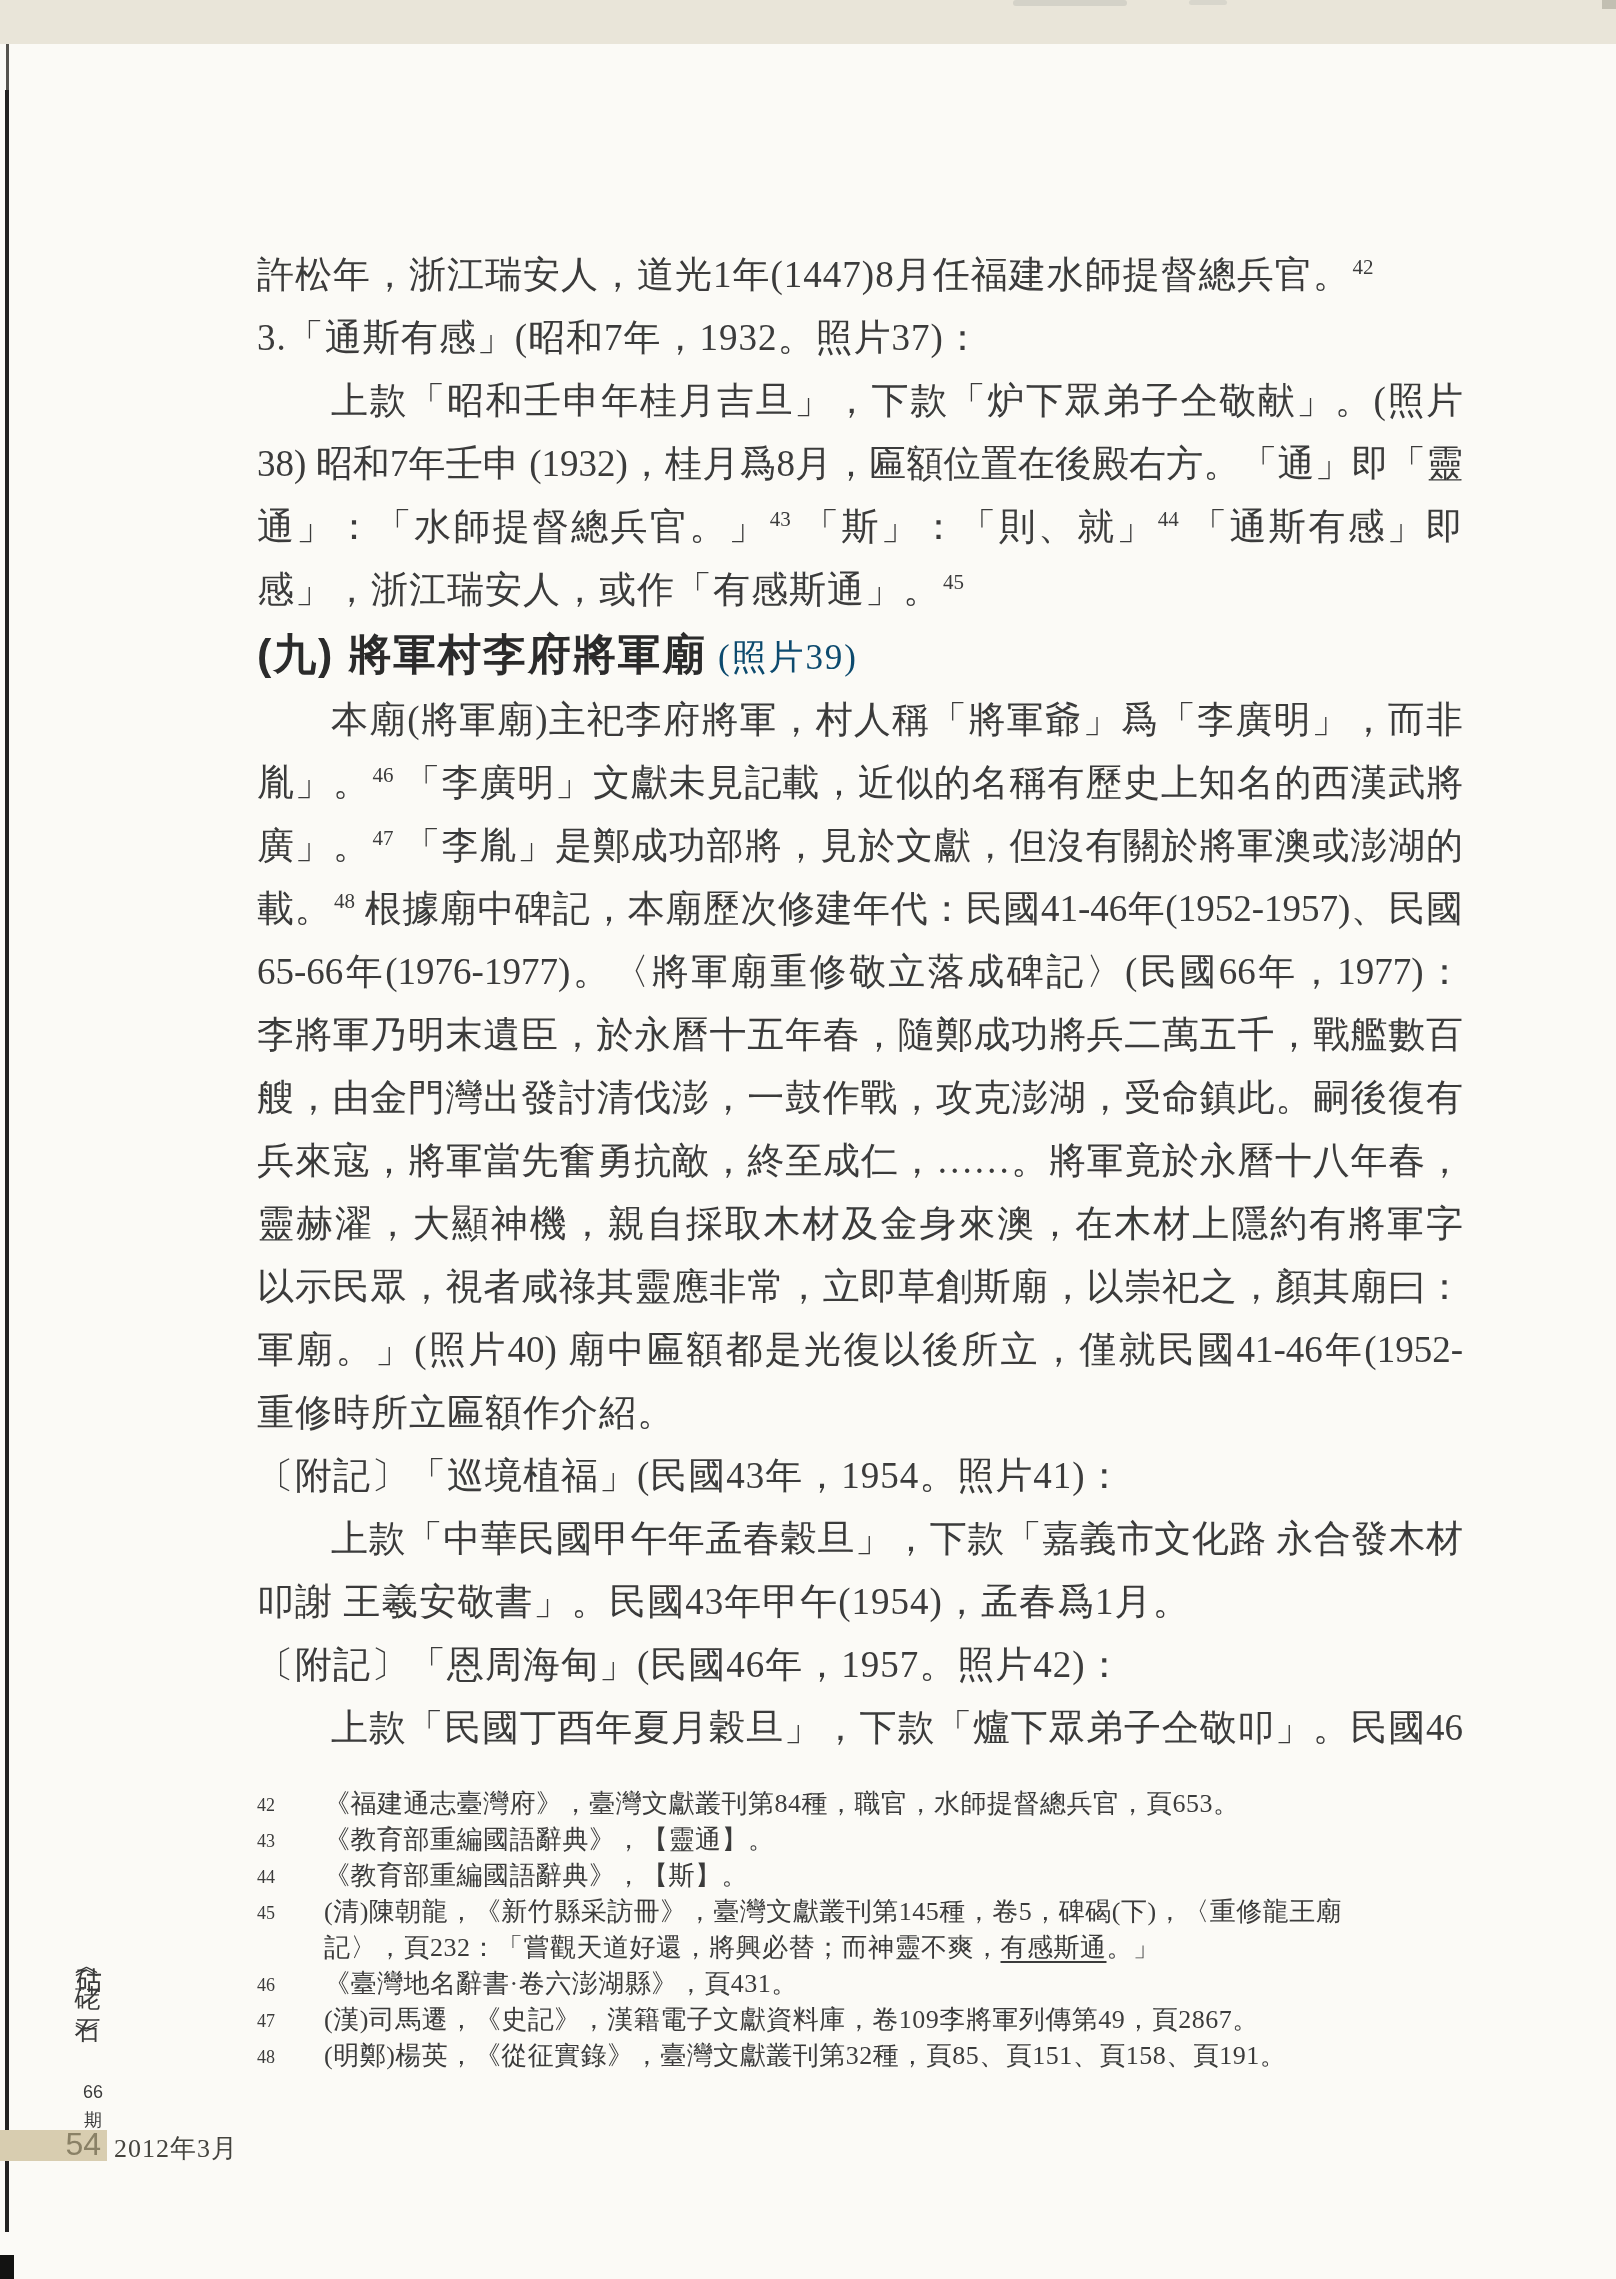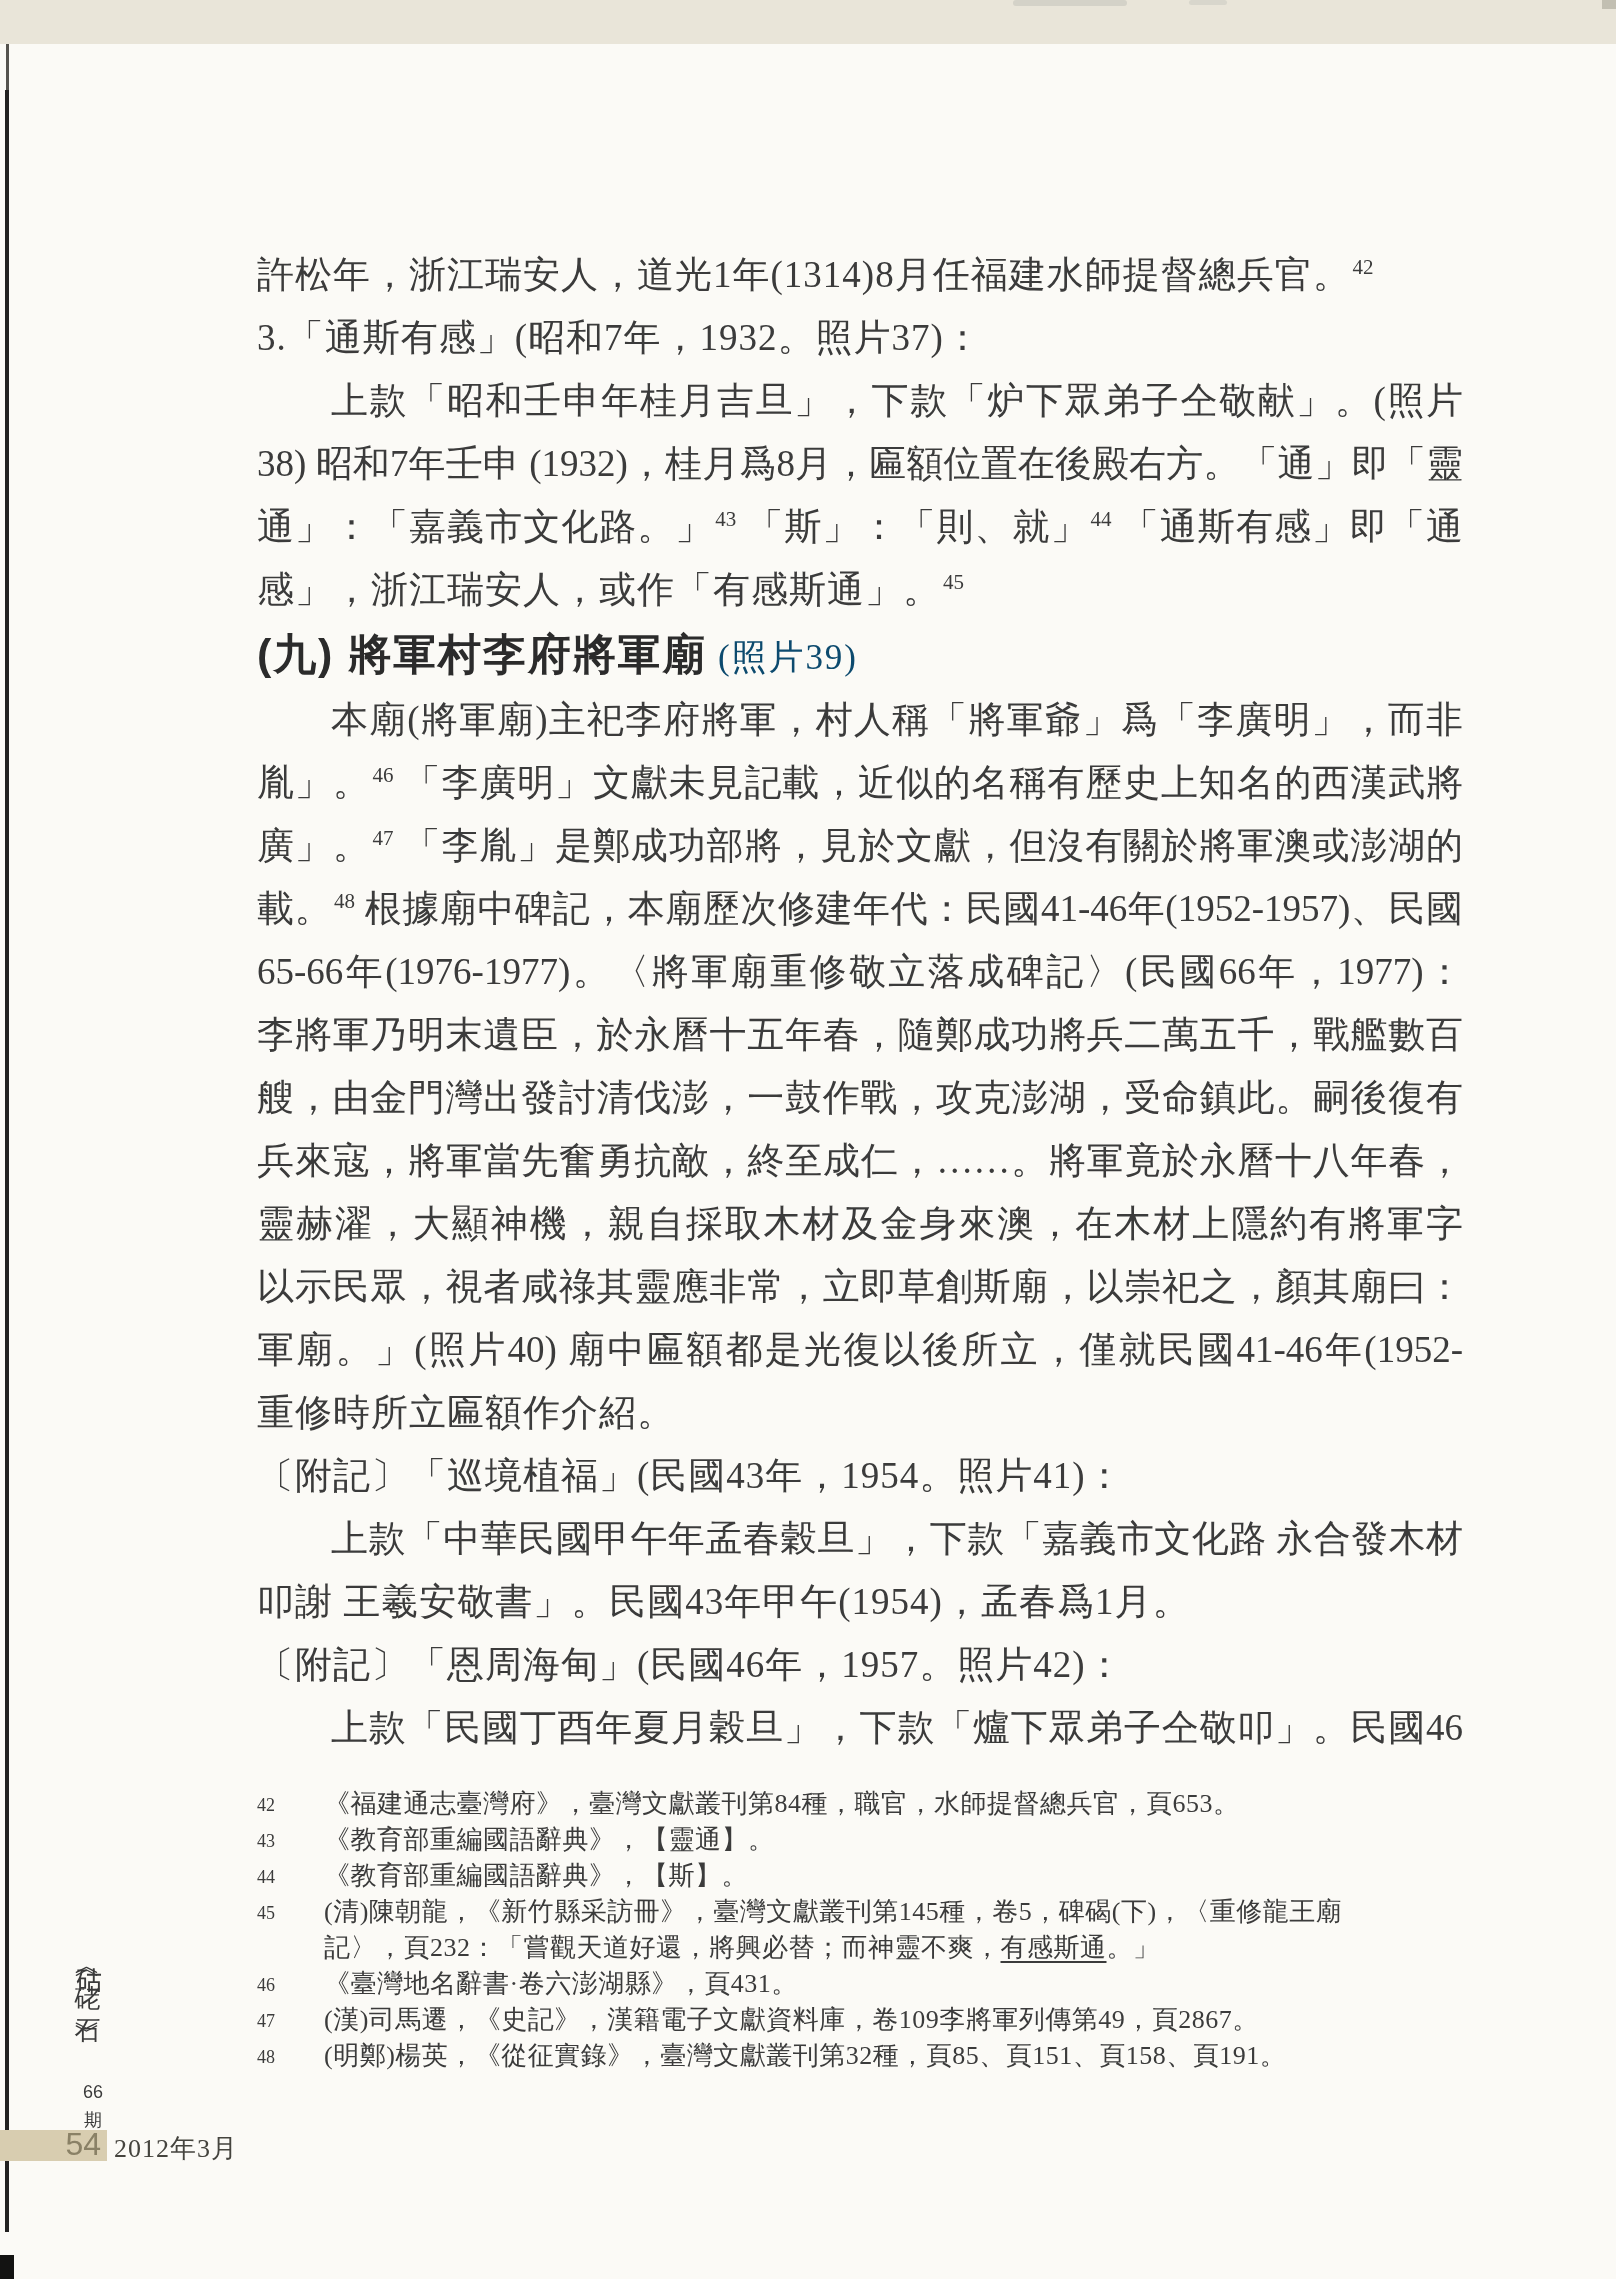--- a/index.html
+++ b/index.html
@@ -147,25 +147,25 @@
 
 <div class="top-band"></div>
 <div class="speck-a"></div>
 <div class="speck-b"></div>
 <div class="speck-c"></div>
 <div class="edge-line-top"></div>
 <div class="edge-line"></div>
 <div class="corner-blob"></div>
 
 <div class="body-text">
-    <div class="line"><span>許松年，浙江瑞安人，道光1年(1314)8月任福建水師提督總兵官。</span><sup class="ref">42</sup></div>
+    <div class="line"><span>許松年，浙江瑞安人，道光1年(1447)8月任福建水師提督總兵官。</span><sup class="ref">42</sup></div>
     <div class="line"><span>3.「通斯有感」(昭和7年，1932。照片37)：</span></div>
     <div class="line full indent"><span>上款「昭和壬申年桂月吉旦」，下款「炉下眾弟子仝敬献」。(照片</span></div>
     <div class="line full"><span>38) 昭和7年壬申 (1932)，桂月爲8月，匾額位置在後殿右方。「通」即「靈</span></div>
-    <div class="line full"><span>通」：「嘉義市文化路。」</span><sup class="ref">43</sup><span> 「斯」：「則、就」</span><sup class="ref">44</sup><span> 「通斯有感」即「通則有</span></div>
+    <div class="line full"><span>通」：「水師提督總兵官。」</span><sup class="ref">43</sup><span> 「斯」：「則、就」</span><sup class="ref">44</sup><span> 「通斯有感」即「通則有</span></div>
     <div class="line"><span>感」，浙江瑞安人，或作「有感斯通」。</span><sup class="ref">45</sup></div>
     <div class="line heading"><span>(九) 將軍村李府將軍廟</span><span class="plain"> (照片39)</span></div>
     <div class="line full indent"><span>本廟(將軍廟)主祀李府將軍，村人稱「將軍爺」爲「李廣明」，而非「李</span></div>
     <div class="line full"><span>胤」。</span><sup class="ref">46</sup><span> 「李廣明」文獻未見記載，近似的名稱有歷史上知名的西漢武將「李</span></div>
     <div class="line full"><span>廣」。</span><sup class="ref">47</sup><span> 「李胤」是鄭成功部將，見於文獻，但沒有關於將軍澳或澎湖的記</span></div>
     <div class="line full"><span>載。</span><sup class="ref">48</sup><span> 根據廟中碑記，本廟歷次修建年代：民國41-46年(1952-1957)、民國</span></div>
     <div class="line full"><span>65-66年(1976-1977)。〈將軍廟重修敬立落成碑記〉(民國66年，1977)：「考</span></div>
     <div class="line full"><span>李將軍乃明末遺臣，於永曆十五年春，隨鄭成功將兵二萬五千，戰艦數百</span></div>
     <div class="line full"><span>艘，由金門灣出發討清伐澎，一鼓作戰，攻克澎湖，受命鎮此。嗣後復有清</span></div>
     <div class="line full"><span>兵來寇，將軍當先奮勇抗敵，終至成仁，……。將軍竟於永曆十八年春，英</span></div>

